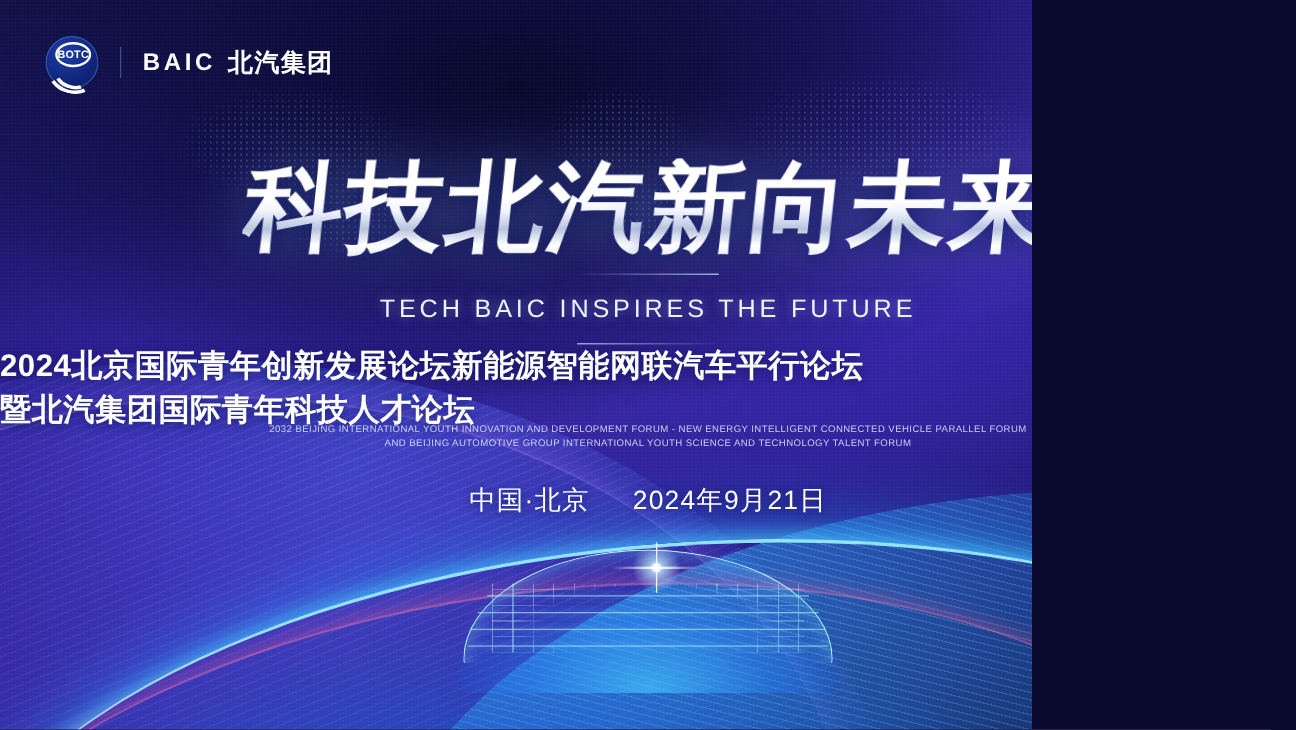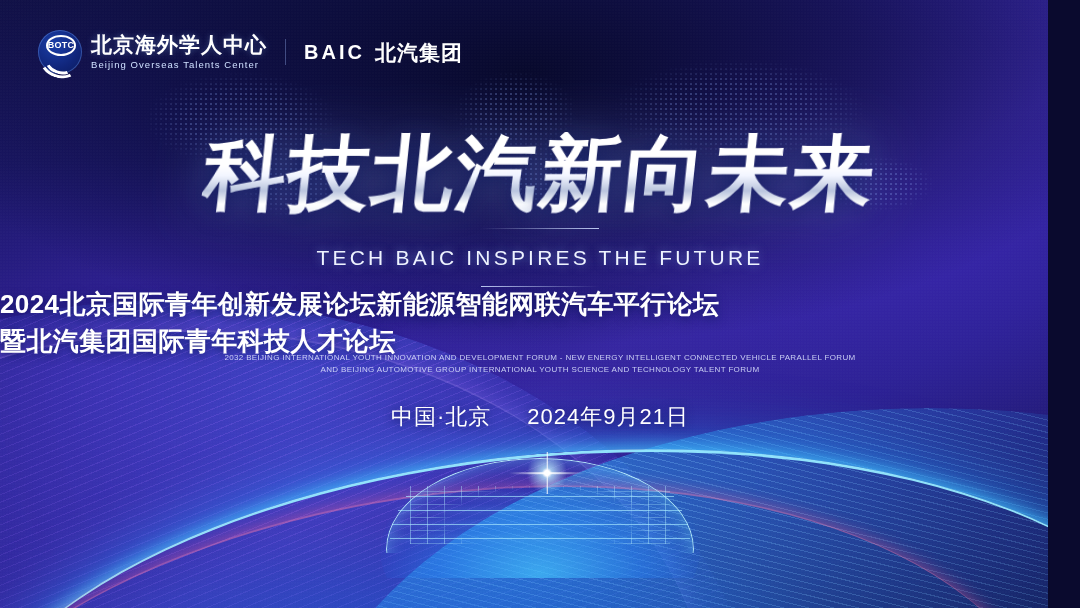--- a/index.html
+++ b/index.html
@@ -4,21 +4,21 @@
 <style>
   * { margin:0; padding:0; box-sizing:border-box; }
   html, body {
     width:1080px; height:608px;
     background:#0a0a2e; overflow:hidden;
     font-family:"Liberation Sans", sans-serif;
   }
 
   
   #stage {
-    position:relative; width:1048px; height:608px; overflow:hidden;
+    position:relative; width:860px; height:608px; overflow:hidden;
     background:
       radial-gradient(ellipse 60% 45% at 50% 12%, rgba(6,8,40,0.95) 0%, rgba(8,10,48,0.55) 55%, rgba(10,12,60,0) 100%),
       radial-gradient(ellipse 70% 60% at 88% 40%, rgba(58,36,180,0.55) 0%, rgba(40,25,140,0.15) 55%, rgba(20,15,80,0) 100%),
       radial-gradient(ellipse 75% 65% at 10% 62%, rgba(70,40,190,0.55) 0%, rgba(45,30,150,0.18) 55%, rgba(20,15,80,0) 100%),
       linear-gradient(150deg, #12124a 0%, #191766 22%, #2a1f8c 42%, #3a2aa6 58%, #2b2290 74%, #141250 100%);
   }
 
   
   .worldmap {
     position:absolute; left:120px; top:48px; width:860px; height:170px;
@@ -264,24 +264,20 @@
   <div class="logobar">
 
     <div class="botc">
       <div class="botc-mark">
         <div class="swoosh1"></div>
         <div class="swoosh2"></div>
         <div class="ring">
             <span>BOTC</span>
           </div>
       </div>
-      <div>
-        <div class="botc-cn">北京海外学人中心</div>
-        <div class="botc-en">Beijing Overseas Talents Center</div>
-      </div>
     </div>
 
     <div class="divider-dot"></div>
 
     <div class="baic">
       <div class="baic-en">BAIC</div>
       <div class="baic-cn">北汽集团</div>
     </div>
 
   </div>

